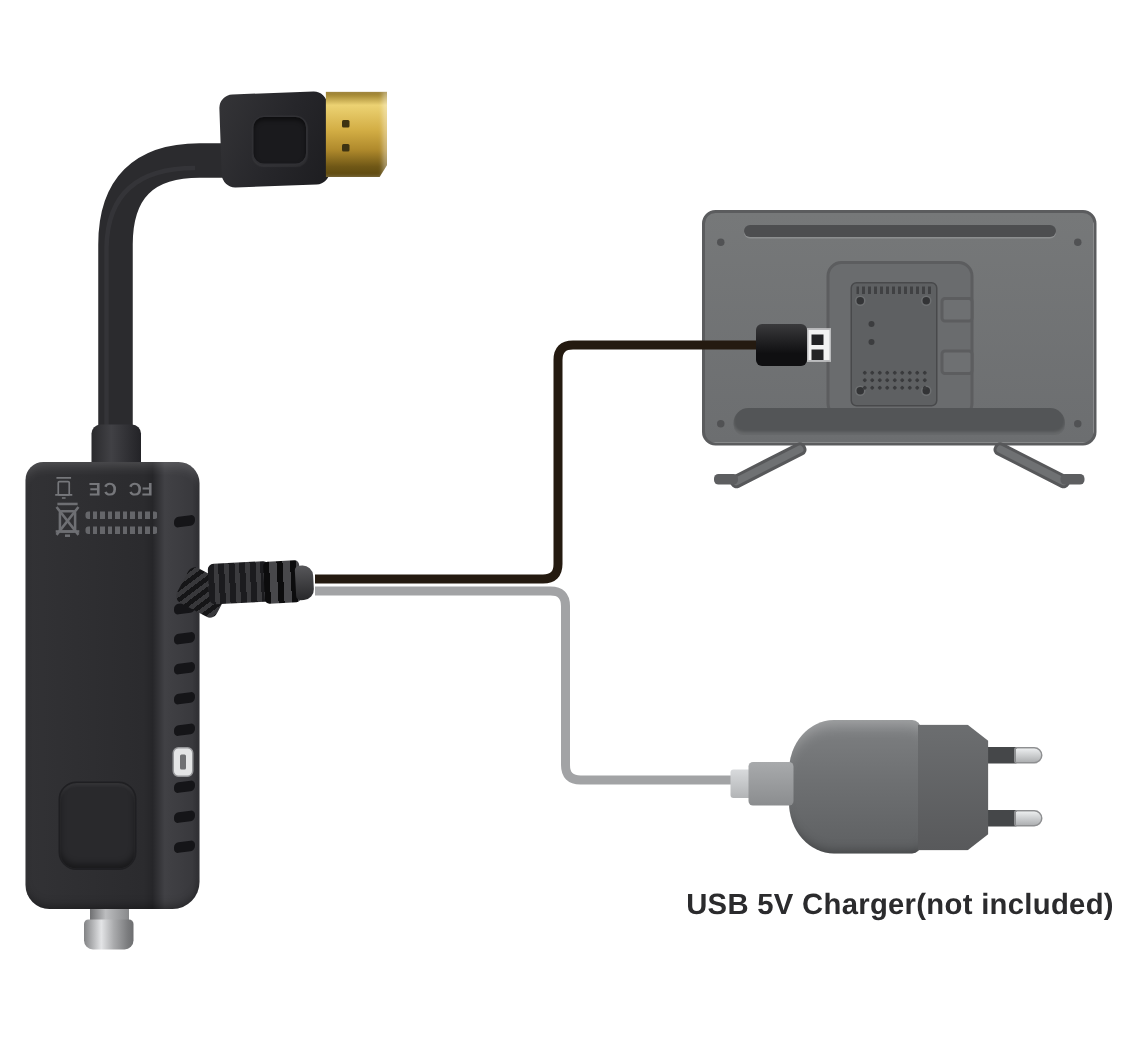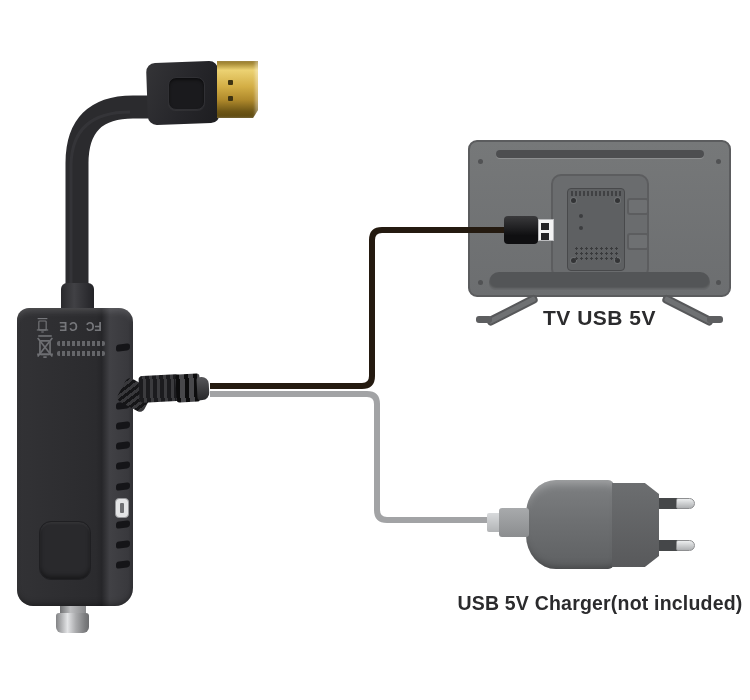--- a/index.html
+++ b/index.html
@@ -236,21 +236,20 @@
   <svg id="lines-svg" class="abs" viewBox="0 0 750 700">
     <path d="M 210 386 L 362 386 Q 372 386 372 376 L 372 240 Q 372 230 382 230 L 507 230" fill="none" stroke="#241a10" stroke-width="6"></path>
     <path d="M 210 394 L 367 394 Q 377 394 377 404 L 377 510 Q 377 520 387 520 L 490 520" fill="none" stroke="#a2a3a5" stroke-width="6"></path>
   </svg>
 
   <div class="abs tv-usb-plug-body"></div>
   <div class="abs tv-usb-plug-tip"></div>
   <div class="abs tv-usb-contact" id="tv-usb-contact-1"></div>
   <div class="abs tv-usb-contact" id="tv-usb-contact-2"></div>
 
-  <div class="abs tv-label">TV USB 5V</div>
 
   <div class="abs charger-usb-tip"></div>
   <div class="abs charger-usb-body"></div>
   <div class="abs charger-body"></div>
   <div class="abs charger-cap"></div>
   <div class="abs pin" id="pin-top">
     <div class="abs pin-base"></div>
     <div class="abs pin-tip"></div>
   </div>
   <div class="abs pin" id="pin-bottom">

